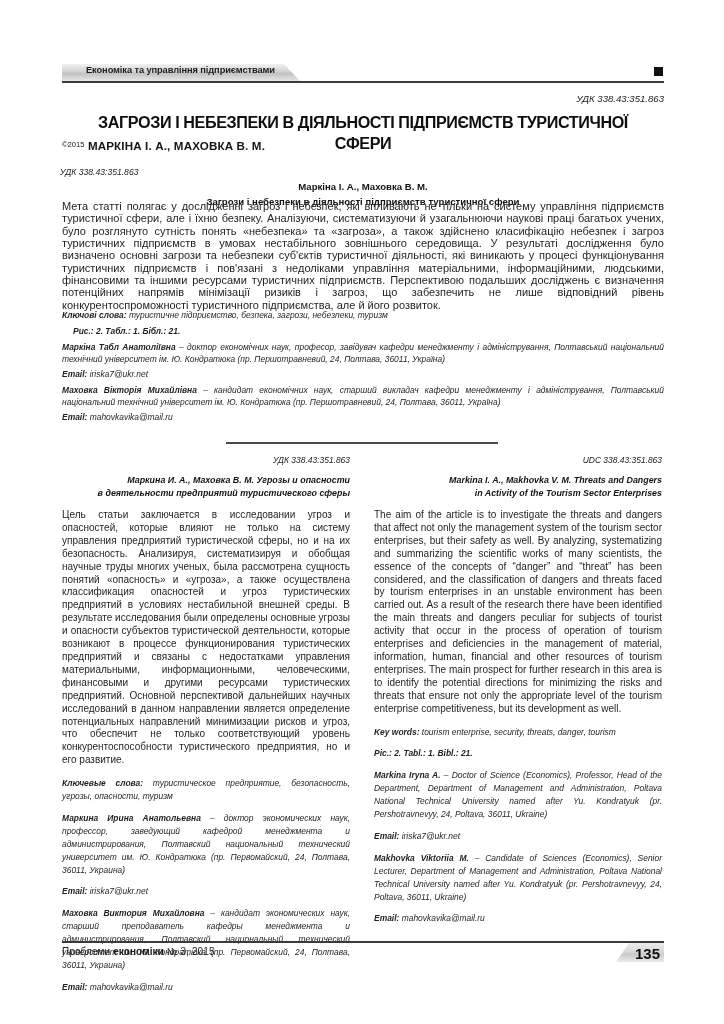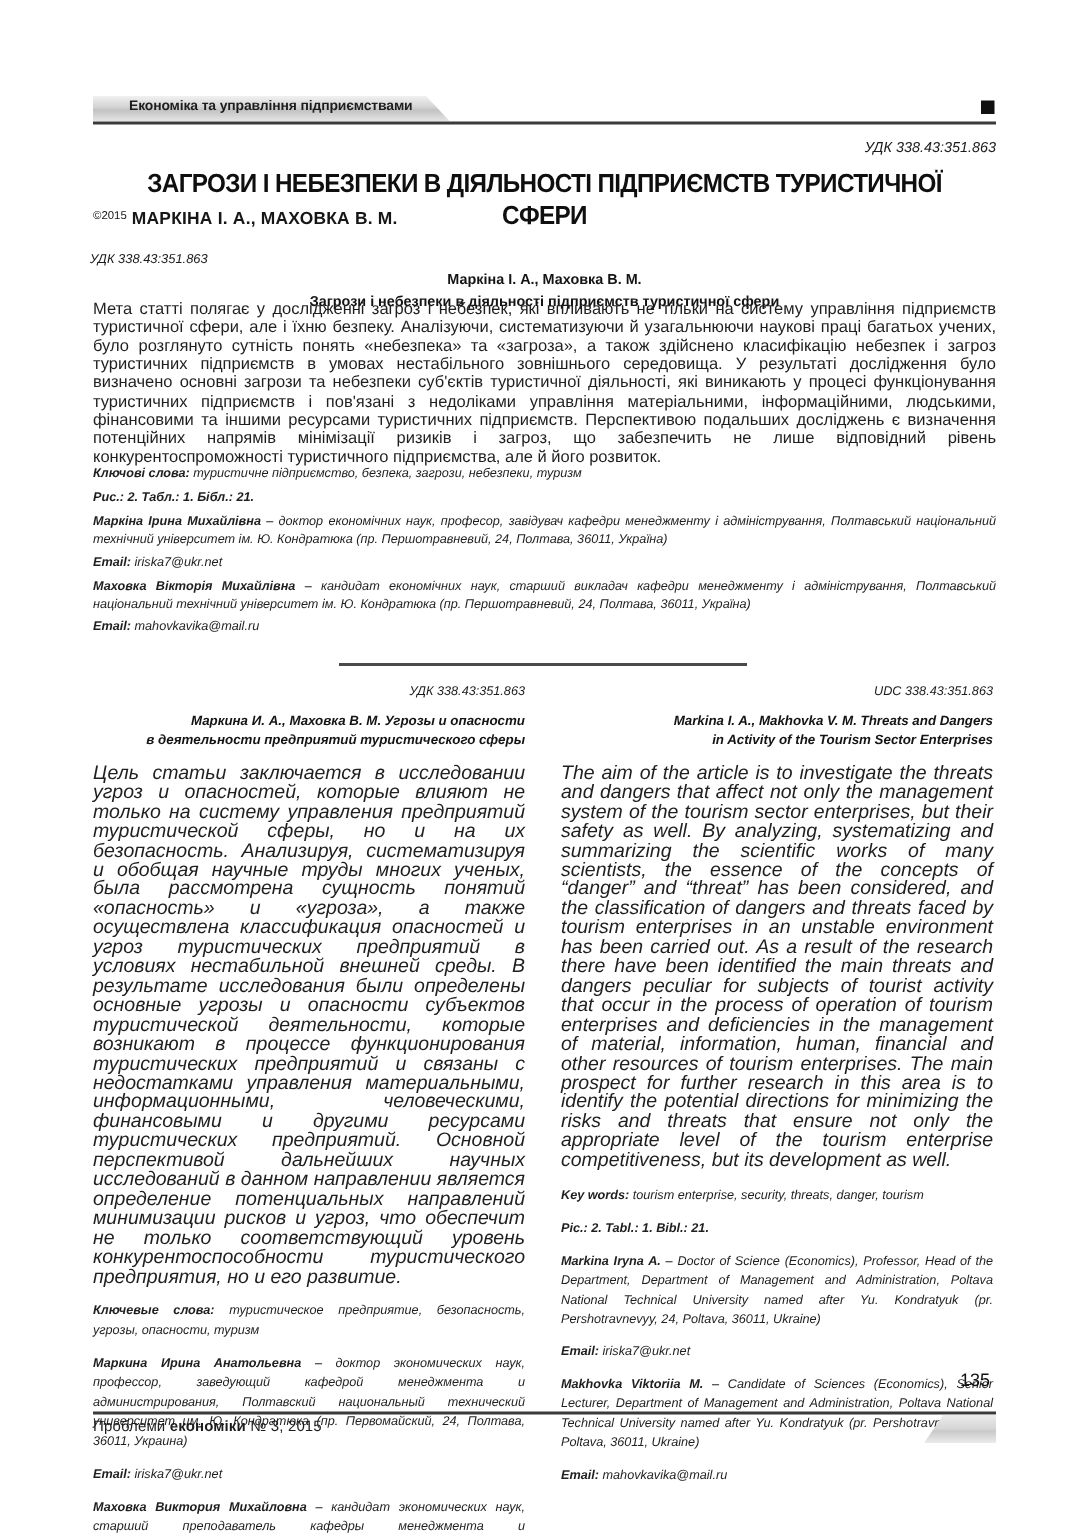--- a/index.html
+++ b/index.html
@@ -153,21 +153,21 @@
     position: absolute;
     left: 62px;
     width: 602px;
     font-size: 8.45px;
     font-style: italic;
     line-height: 12.3px;
     text-align: justify;
     color: #1f1f1f;
   }
   .ua-kw   { top: 309px; }
-  .ua-pics { top: 325px; }
+  .ua-pics { top: 325px; margin-left: 11px; }
   .ua-a1   { top: 341px; }
   .ua-e1   { top: 368px; }
   .ua-a2   { top: 384px; }
   .ua-e2   { top: 411px; }
   .bi { font-weight: bold; }
 
   
   .divider {
     position: absolute;
     left: 226px;
@@ -196,22 +196,21 @@
   .col-head {
     text-align: right;
     font-size: 8.9px;
     font-weight: bold;
     font-style: italic;
     line-height: 12.5px;
     color: #141414;
     margin-bottom: 10px;
   }
   .col-abs {
-    font-size: 13px;
-    font-style: italic;
+    font-size: 10px;
     line-height: 12.9px;
     text-align: justify;
     color: #1f1f1f;
     margin: 0 0 10px 0;
   }
   .col-p {
     font-size: 8.45px;
     font-style: italic;
     line-height: 12.9px;
     text-align: justify;
@@ -243,25 +242,25 @@
     top: 943px;
     width: 48px;
     height: 19px;
     background: linear-gradient(to bottom, #ececec 0%, #d6d6d6 50%, #c9c9c9 58%, #ebebeb 100%);
     -webkit-clip-path: polygon(13px 0, 48px 0, 48px 100%, 0 100%);
     clip-path: polygon(13px 0, 48px 0, 48px 100%, 0 100%);
   }
   .pagenum {
     position: absolute;
     left: 616px;
-    top: 913px;
+    top: 945px;
     width: 44px;
     text-align: right;
-    font-size: 12px;
-    font-weight: normal;
+    font-size: 15px;
+    font-weight: bold;
     color: #111;
   }
 </style>
 </head>
 <body>
 
 <div class="page">
 
   <div class="runhead">
     <div class="runhead-banner"></div>
@@ -284,21 +283,21 @@
   <div class="ua-title">Загрози і небезпеки в діяльності підприємств туристичної сфери</div>
   <div class="ua-abstract">Мета статті полягає у дослідженні загроз і небезпек, які впливають не тільки на систему управління підприємств туристичної сфери, але і їхню безпеку. Аналізуючи, систематизуючи й узагальнюючи наукові праці багатьох учених, було розглянуто сутність понять «небезпека» та «загроза», а також здійснено класифікацію небезпек і загроз туристичних підприємств в умовах нестабільного зовнішнього середовища. У результаті дослідження було визначено основні загрози та небезпеки суб'єктів туристичної діяльності, які виникають у процесі функціонування туристичних підприємств і пов'язані з недоліками управління матеріальними, інформаційними, людськими, фінансовими та іншими ресурсами туристичних підприємств. Перспективою подальших досліджень є визначення потенційних напрямів мінімізації ризиків і загроз, що забезпечить не лише відповідний рівень конкурентоспроможності туристичного підприємства, але й його розвиток.</div>
 
   <div class="ua-meta ua-kw">
     <span class="bi">Ключові слова:</span><span> туристичне підприємство, безпека, загрози, небезпеки, туризм</span>
   </div>
   <div class="ua-meta ua-pics">
     <span class="bi">Рис.: 2. Табл.: 1. Бібл.: 21.</span>
   </div>
   <div class="ua-meta ua-a1">
-    <span class="bi">Маркіна Ірина Михайлівна</span><span> – доктор економічних наук, професор, завідувач кафедри менеджменту і адміністрування, Полтавський національний технічний університет ім. Ю. Кондратюка (пр. Першотравневий, 24, Полтава, 36011, Україна)</span>
+    <span class="bi">Маркіна Табл Анатоліївна</span><span> – доктор економічних наук, професор, завідувач кафедри менеджменту і адміністрування, Полтавський національний технічний університет ім. Ю. Кондратюка (пр. Першотравневий, 24, Полтава, 36011, Україна)</span>
   </div>
   <div class="ua-meta ua-e1">
     <span class="bi">Email:</span><span> iriska7@ukr.net</span>
   </div>
   <div class="ua-meta ua-a2">
     <span class="bi">Маховка Вікторія Михайлівна</span><span> – кандидат економічних наук, старший викладач кафедри менеджменту і адміністрування, Полтавський національний технічний університет ім. Ю. Кондратюка (пр. Першотравневий, 24, Полтава, 36011, Україна)</span>
   </div>
   <div class="ua-meta ua-e2">
     <span class="bi">Email:</span><span> mahovkavika@mail.ru</span>
   </div>

